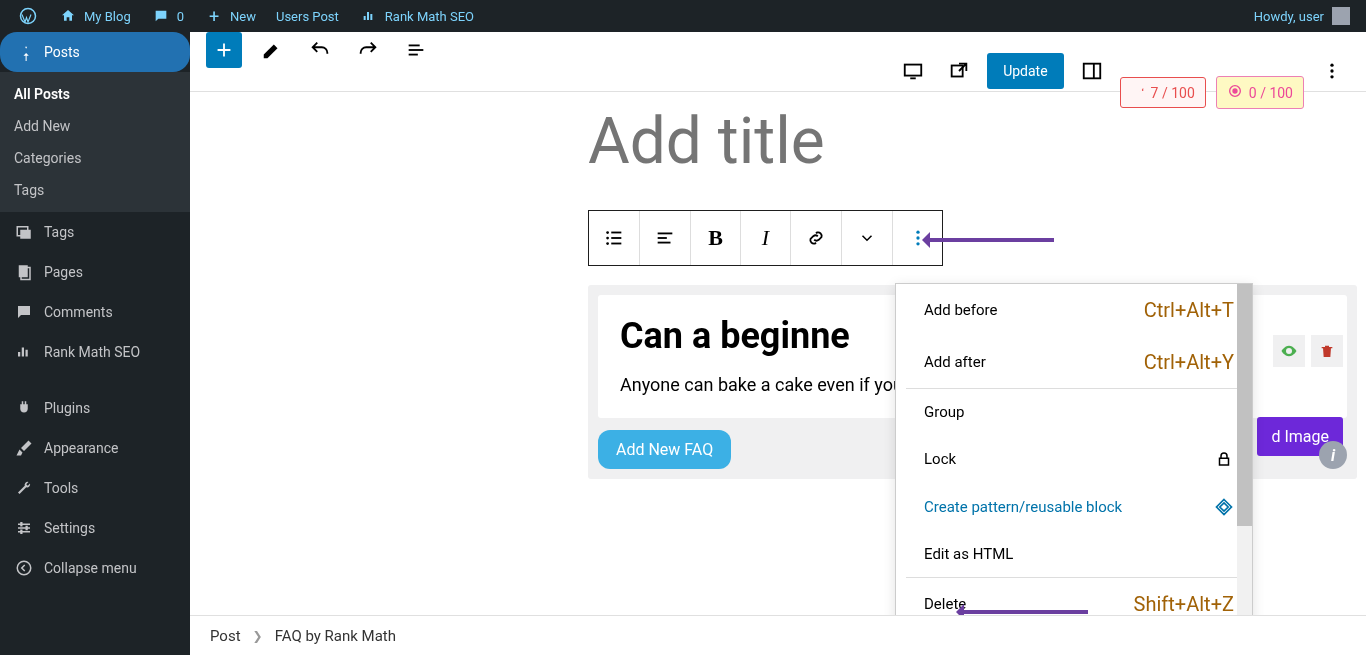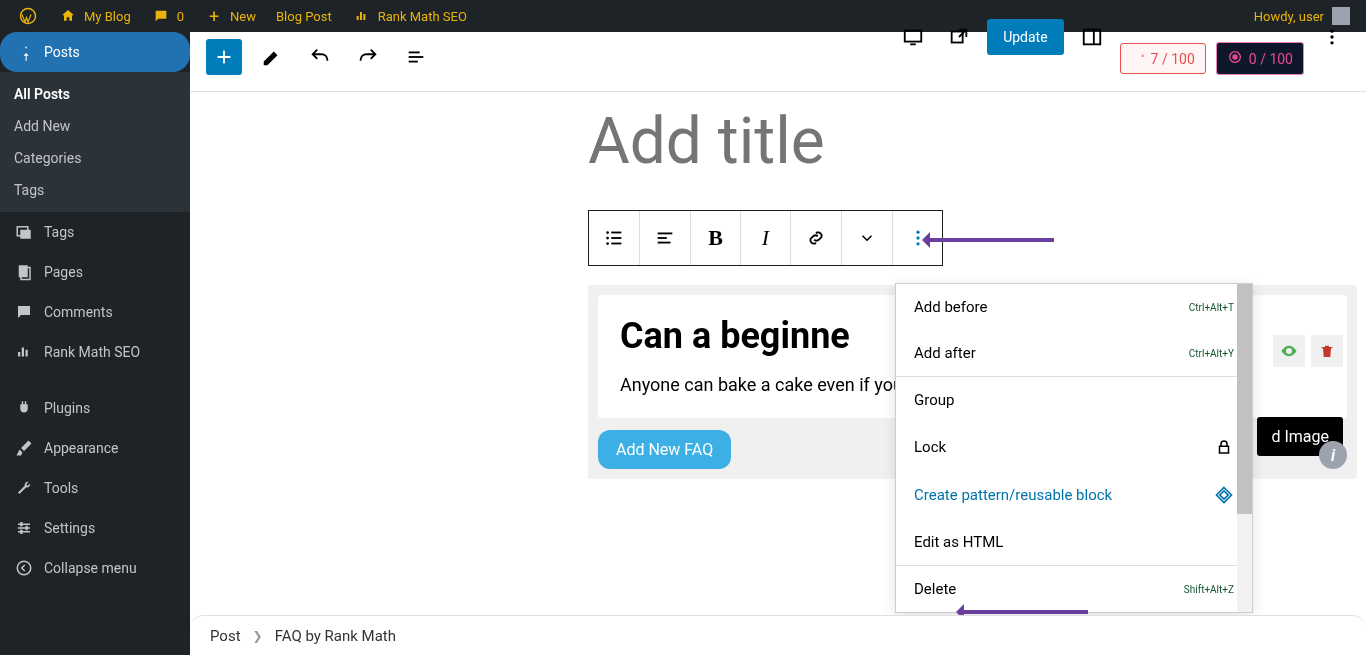--- a/index.html
+++ b/index.html
@@ -1,20 +1,20 @@
 <!DOCTYPE html>
 <html><head>
 <meta charset="utf-8">
 <style>
 * { margin: 0; padding: 0; box-sizing: border-box; font-family: -apple-system, BlinkMacSystemFont, "Segoe UI", Roboto, sans-serif; }
 body { background: #fff; overflow: hidden; }
 .app { width: 1366px; height: 655px; display: flex; flex-direction: column; position: relative; }
 
 
-.adminbar { height: 32px; background: #1d2327; color: #eab308; display: flex; align-items: center; padding: 0 8px; font-size: 13px; justify-content: space-between; }
+.adminbar { height: 32px; background: #1d2327; color: #7dd3fc; display: flex; align-items: center; padding: 0 8px; font-size: 13px; justify-content: space-between; }
 .adminbar-left { display: flex; align-items: center; gap: 0; }
 .adminbar-item { display: flex; align-items: center; gap: 6px; padding: 0 10px; height: 32px; cursor: pointer; }
 .adminbar-right { display: flex; align-items: center; gap: 8px; padding-right: 8px; }
 .avatar { width: 18px; height: 18px; background: #9ca3af; }
 
 
 .body { flex: 1; display: flex; min-height: 0; }
 
 
 .sidebar { width: 190px; background: #1d2327; color: #c3c4c7; font-size: 14px; }
@@ -22,63 +22,63 @@
 .side-item.top { background: #2271b1; color: #fff; position: relative; border-radius: 17px; }
 .side-item.top::after { content: ""; position: absolute; right: -8px; top: 50%; transform: translateY(-50%); border: 8px solid transparent; border-left-color: #2271b1; }
 .side-sub { background: #2c3338; padding: 6px 0; }
 .side-sub .sub-item { padding: 8px 14px; cursor: pointer; color: #c3c4c7; }
 .side-sub .sub-item.active { color: #fff; font-weight: 600; }
 
 
 .editor { flex: 1; display: flex; flex-direction: column; background: #fff; min-width: 0; }
 
 
-.toptoolbar { height: 60px; border-bottom: 1px solid #e0e0e0; display: flex; align-items: flex-end; padding: 16px 16px; justify-content: space-between; }
+.toptoolbar { height: 60px; border-bottom: 1px solid #e0e0e0; display: flex; align-items: flex-start; padding: 0 16px; justify-content: space-between; }
 .tt-left { display: flex; align-items: center; gap: 12px; }
 .add-btn { width: 36px; height: 36px; background: #007cba; color: #fff; display: flex; align-items: center; justify-content: center; border-radius: 3px; cursor: pointer; font-size: 22px; }
 .tt-ic { width: 36px; height: 36px; display: flex; align-items: center; justify-content: center; cursor: pointer; font-size: 20px; }
 .tt-right { display: flex; align-items: center; gap: 10px; }
 .update-btn { background: #007cba; color: #fff; padding: 10px 16px; border-radius: 3px; cursor: pointer; font-size: 14px; }
 .score-pill { border: 1px solid; padding: 6px 10px; border-radius: 3px; display: flex; align-items: center; gap: 6px; font-size: 14px; margin-top: 44px; }
 .score-pill.red { border-color: #e84e4e; color: #e84e4e; background: #fff5f5; }
-.score-pill.pink { border-color: #ec80b5; color: #ec4899; background: #0f172a; }
+.score-pill.pink { border-color: #ec80b5; color: #ec4899; background: #fef9c3; }
 
 
 .canvas { flex: 1; position: relative; overflow: hidden; }
 .title { position: absolute; left: 398px; top: 12px; font-size: 64px; color: #757575; font-weight: 400; }
 .block-toolbar { position: absolute; left: 398px; top: 118px; border: 1px solid #1e1e1e; background: #fff; display: flex; height: 56px; }
 .bt-cell { min-width: 50px; height: 100%; display: flex; align-items: center; justify-content: center; font-size: 20px; cursor: pointer; border-right: 1px solid #ddd; padding: 0 14px; }
 .bt-cell.last { border-right: none; }
 .bt-more { display: flex; align-items: center; justify-content: center; width: 50px; cursor: pointer; color: #007cba; border-left: 1px solid #ddd; }
 .arrow1 { position: absolute; left: 736px; top: 146px; width: 128px; height: 4px; background: #6b3fa0; }
 .arrow1::before { content: ""; position: absolute; left: -12px; top: -6px; border: 8px solid transparent; border-right-color: #6b3fa0; }
 
 .faq-block { position: absolute; left: 398px; top: 193px; width: 769px; background: #f0f0f1; border-radius: 3px; padding: 10px; }
 .faq-card { background: #fff; padding: 20px 22px; border-radius: 3px; position: relative; }
 .faq-title { font-size: 36px; font-weight: 700; margin-bottom: 14px; }
 .faq-body { font-size: 18px; line-height: 1.5; }
 .faq-actions { position: absolute; right: 14px; top: 50px; display: flex; gap: 6px; }
 .faq-action { width: 32px; height: 32px; background: #f0f0f1; display: flex; align-items: center; justify-content: center; cursor: pointer; font-size: 16px; }
-.imgbtn { position: absolute; right: 14px; top: 132px; background: #000000; color: #fff; padding: 10px 14px; border-radius: 3px; cursor: pointer; }
+.imgbtn { position: absolute; right: 14px; top: 132px; background: #6d28d9; color: #fff; padding: 10px 14px; border-radius: 3px; cursor: pointer; }
 .addfaq { background: #3cb0e5; color: #fff; padding: 10px 18px; border-radius: 12px; cursor: pointer; display: inline-block; margin-top: 12px; }
 .info-circle { position: absolute; right: 10px; bottom: 10px; width: 28px; height: 28px; border-radius: 50%; background: #9ca3af; color: #fff; display: flex; align-items: center; justify-content: center; font-style: italic; font-weight: bold; }
 
 
-.dropdown { position: absolute; left: 705px; top: 191px; width: 358px; background: #fff; border: 1px solid #ccc; box-shadow: 0 3px 12px rgba(0,0,0,0.12); }
+.dropdown { position: absolute; left: 705px; top: 191px; width: 358px; background: #fff; border: 1px solid #ccc; box-shadow: 0 3px 12px rgba(0,0,0,0.12); padding-left: 10px; }
 .dd-row { display: flex; justify-content: space-between; align-items: center; padding: 14px 18px; cursor: pointer; font-size: 15px; }
 .dd-sep { border-top: 1px solid #ddd; }
-.dd-kbd { color: #14532d; font-size: 10px; }
+.dd-kbd { color: #a16207; font-size: 20px; }
 .dd-link { color: #0073aa; }
 .dd-scroll { position: absolute; right: 0; top: 0; bottom: 0; width: 15px; background: #f1f1f1; }
 .dd-thumb { background: #c1c1c1; width: 100%; position: absolute; top: 0; height: 70%; }
 .arrow2 { position: absolute; left: 770px; top: 518px; width: 128px; height: 4px; background: #6b3fa0; z-index: 5; }
 .arrow2::before { content: ""; position: absolute; left: -12px; top: -6px; border: 8px solid transparent; border-right-color: #6b3fa0; }
 
 
-.breadcrumb { height: 40px; border-top: 1px solid #e0e0e0; display: flex; align-items: center; padding: 0 20px; gap: 12px; font-size: 15px; color: #333; border-radius: 14px; }
+.breadcrumb { height: 40px; border-top: 1px solid #e0e0e0; display: flex; align-items: center; padding: 0 20px; gap: 12px; font-size: 15px; color: #333; }
 .bc-sep { color: #999; font-size: 12px; }
 
 .ico { width: 20px; height: 20px; display: inline-flex; align-items: center; justify-content: center; flex-shrink: 0; }
 .bold { font-weight: 800; font-family: Georgia, serif; }
 .ital { font-style: italic; font-family: Georgia, serif; }
 </style>
 </head>
 <body>
 
 <div class="app">
@@ -107,21 +107,21 @@
               <path d="M4 4h16v12H8l-4 4z"></path>
             </svg>
           </span>
           <span>0</span>
         </div>
       <div class="adminbar-item">
           <span class="ico" style="font-size:18px">+</span>
           <span>New</span>
         </div>
       <div class="adminbar-item">
-          <span>Blog Post</span>
+          <span>Users Post</span>
         </div>
       <div class="adminbar-item">
           <span class="ico">
             <svg viewBox="0 0 24 24" width="16" height="16" fill="currentColor">
               <path d="M4 18h3v-6H4zm5 0h3V6H9zm5 0h3v-9h-3z"></path>
             </svg>
           </span>
           <span>Rank Math SEO</span>
         </div>
     </div>

